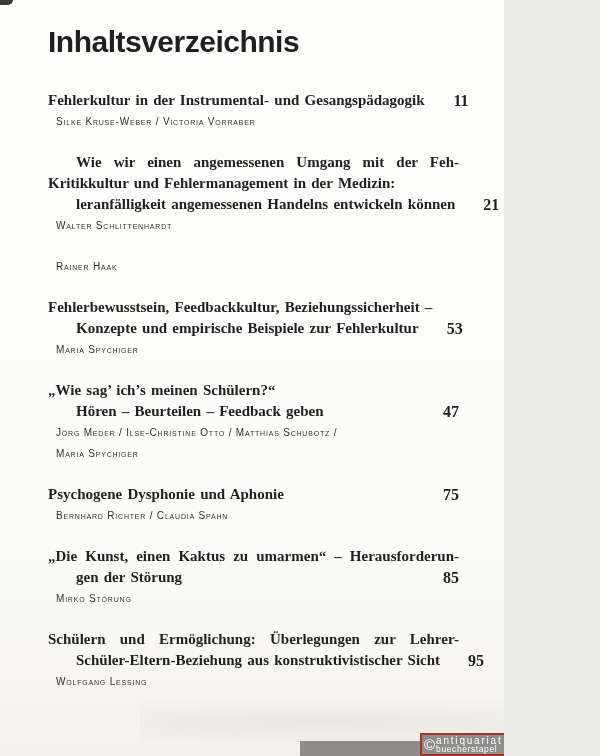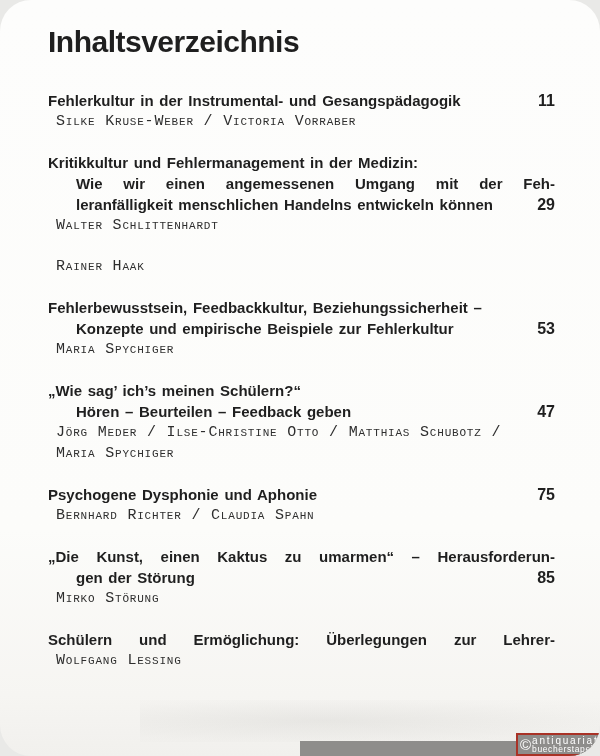--- a/index.html
+++ b/index.html
@@ -3,59 +3,59 @@
 <meta charset="utf-8">
 <style>
   html,body{margin:0;padding:0;}
   body{
     width:600px;height:756px;
     background:#e9e9e7;
     font-family:"Liberation Sans", sans-serif;
   }
   .page{
     position:relative;
-    width:600px;height:756px;
+    width:504px;height:756px;
     background:linear-gradient(180deg,#fdfdfc 0%,#fcfcfa 70%,#f6f5f2 92%,#f1f0ed 100%);
     overflow:hidden;
     color:var(--text,#1f1f1f);
-    border-radius:31px;
   }
   .corner-mark{
     position:absolute;left:0;top:0;width:13px;height:5px;
     background:#3c3c3a;border-bottom-right-radius:5px;
   }
   .content{
     position:absolute;left:48px;top:25px;right:45px;
   }
   h1.doc-title{
     margin:0 0 31px 0;
     font-size:30px;line-height:34px;
     font-weight:bold;letter-spacing:-0.5px;
     color:var(--text,#1f1f1f);
   }
   .toc-entry{margin:0 0 20px 0;}
   .tline{
     display:flex;align-items:flex-end;
     font-weight:bold;font-size:15px;line-height:21px;
     word-spacing:1.5px;
+    font-family:Liberation Serif, serif;
   }
   .tline .ttext{flex:1 1 auto;white-space:nowrap;}
   .tline .ttext.just{
     white-space:normal;word-spacing:0;
     text-align:justify;text-align-last:justify;
   }
   .tline.ind{padding-left:28px;}
   .pnum{
     flex:0 0 auto;width:30px;margin-left:14px;
     text-align:right;font-weight:bold;font-size:16px;
   }
   .authors{
-    font-family:Liberation Mono, monospace;
+    font-family:Liberation Sans, sans-serif;
     font-variant:small-caps;
-    font-size:15px;line-height:21px;
+    font-size:10px;line-height:21px;
     letter-spacing:0.8px;
     color:#2e2e2e;
     padding-left:8px;
   }
   .scan-shadow{
     position:absolute;left:140px;top:700px;width:460px;height:42px;
     background:radial-gradient(ellipse at 40% 50%, rgba(120,120,115,0.10), rgba(120,120,115,0.02) 70%, transparent 100%);
     pointer-events:none;
   }
   .wm-band{
@@ -94,29 +94,29 @@
     <h1 class="doc-title">Inhaltsverzeichnis</h1>
     <div>
         <div class="toc-entry">
           <div class="tline">
             <span class="ttext">Fehlerkultur in der Instrumental- und Gesangspädagogik</span>
             <span class="pnum">11</span>
           </div>
           <div class="authors">Silke Kruse-Weber / Victoria Vorraber</div>
         </div>
         <div class="toc-entry">
+          <div class="tline ind">
+            <span class="ttext just">Wie wir einen angemessenen Umgang mit der Feh-</span>
+          </div>
           <div class="tline">
             <span class="ttext">Kritikkultur und Fehlermanagement in der Medizin:</span>
           </div>
           <div class="tline ind">
-            <span class="ttext just">Wie wir einen angemessenen Umgang mit der Feh-</span>
-          </div>
-          <div class="tline ind">
-            <span class="ttext">leranfälligkeit menschlichen Handelns entwickeln können</span>
-            <span class="pnum">29</span>
+            <span class="ttext">leranfälligkeit angemessenen Handelns entwickeln können</span>
+            <span class="pnum">21</span>
           </div>
           <div class="authors">Walter Schlittenhardt</div>
         </div>
         <div class="toc-entry">
           <div class="authors">Rainer Haak</div>
         </div>
         <div class="toc-entry">
           <div class="tline">
             <span class="ttext">Fehlerbewusstsein, Feedbackkultur, Beziehungssicherheit –</span>
           </div>
@@ -151,20 +151,24 @@
           <div class="tline ind">
             <span class="ttext">gen der Störung</span>
             <span class="pnum">85</span>
           </div>
           <div class="authors">Mirko Störung</div>
         </div>
         <div class="toc-entry">
           <div class="tline">
             <span class="ttext just">Schülern und Ermöglichung: Überlegungen zur Lehrer-</span>
           </div>
+          <div class="tline ind">
+            <span class="ttext">Schüler-Eltern-Beziehung aus konstruktivistischer Sicht</span>
+            <span class="pnum">95</span>
+          </div>
           <div class="authors">Wolfgang Lessing</div>
         </div>
       </div>
   </div>
 
   <div class="scan-shadow"></div>
   <div class="wm-band"></div>
 
   <div class="wm-badge">
     <span class="wm-copy">©</span>

